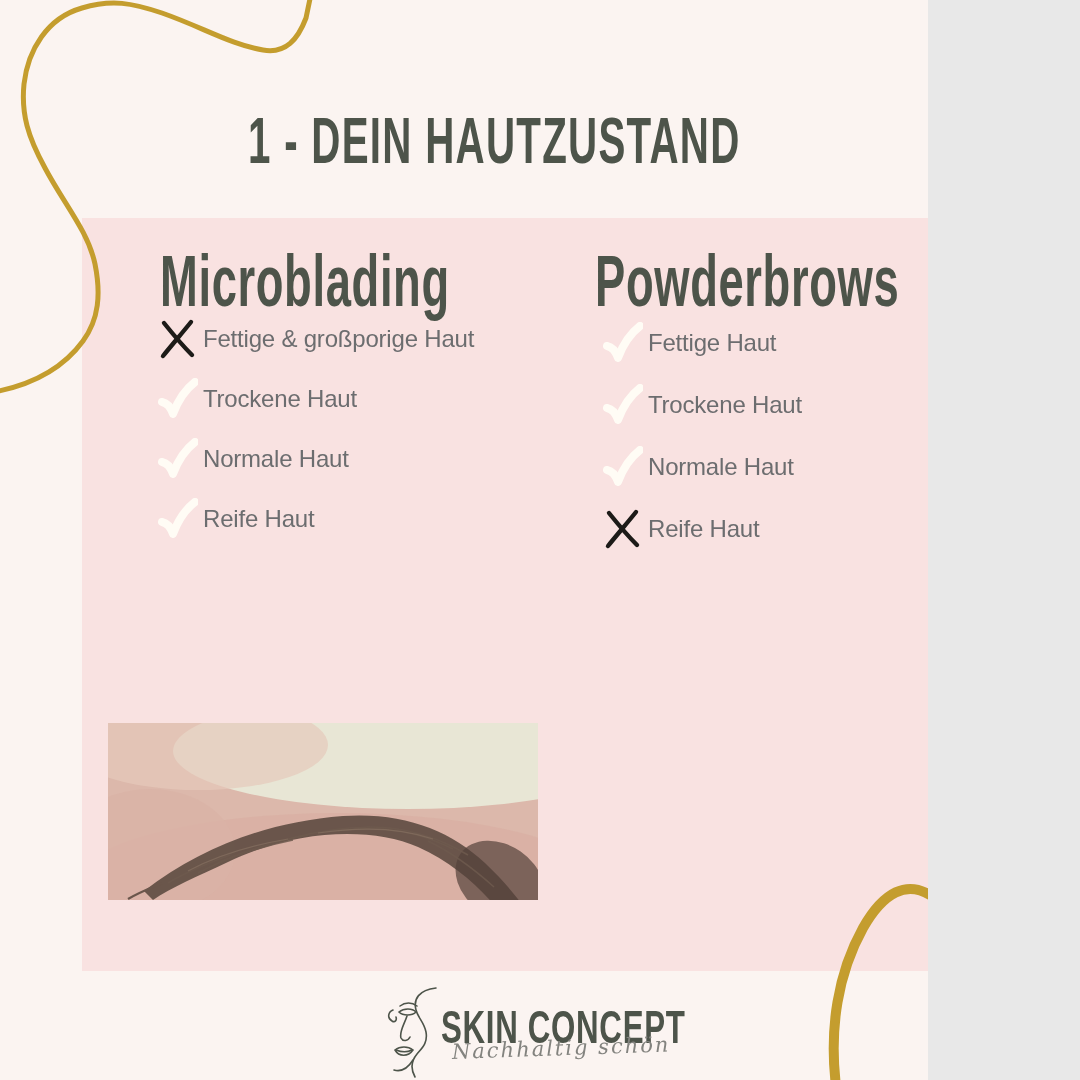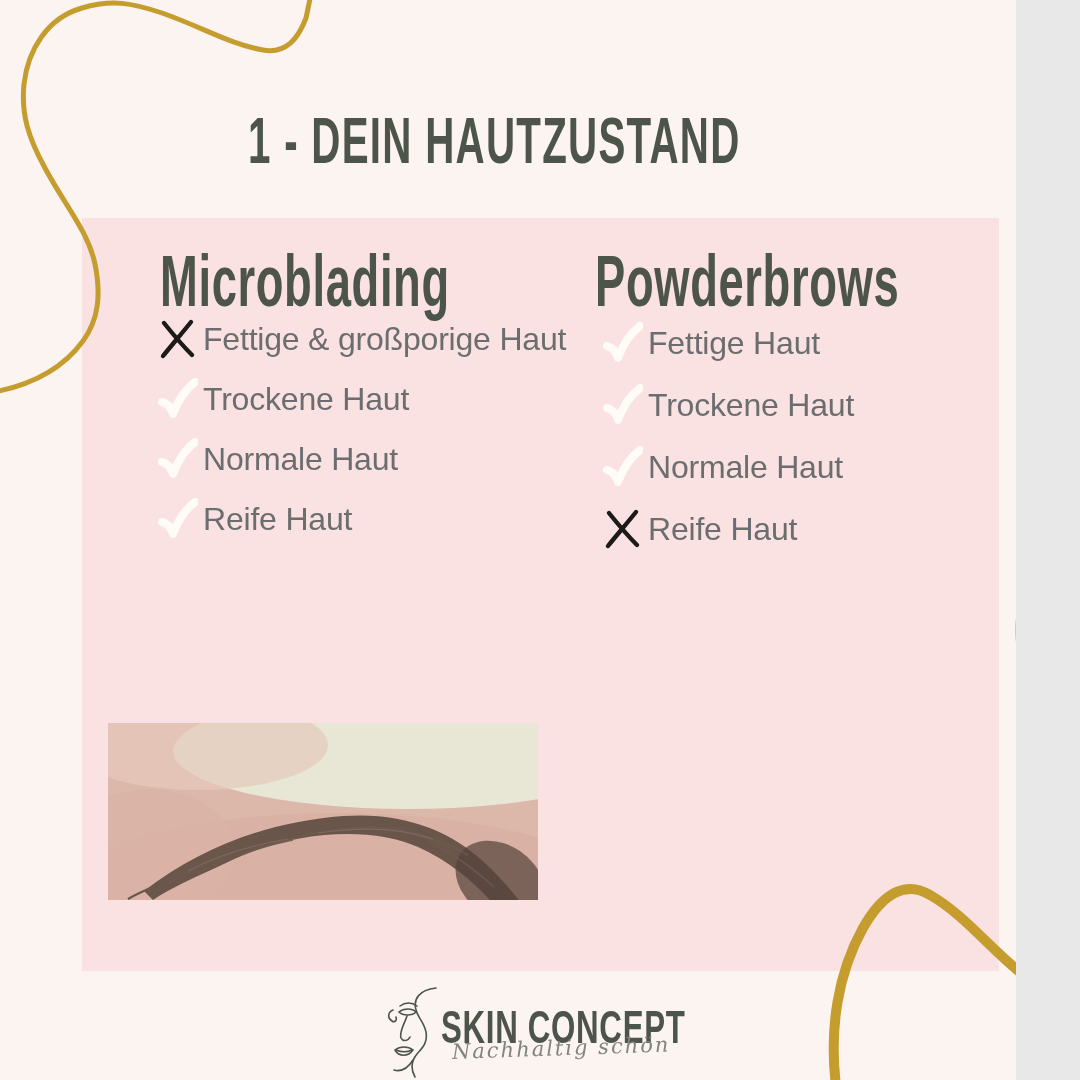--- a/index.html
+++ b/index.html
@@ -2,21 +2,21 @@
 <html style="--background: #fbf4f1; --panel: #f9e2e1; --heading: #4d544a; --text: #6c6d6f; --gold: #c49d2e; --check: #fffcf5; --cross: #1d1b18; --tagline: #83837f;"><head>
 <meta charset="utf-8">
 <style>
   :root{
     --background:#fbf4f1; --panel:#f9e2e1; --heading:#4d544a; --text:#6c6d6f;
     --gold:#c49d2e; --check:#fffcf5; --cross:#1d1b18; --tagline:#83837f;
   }
   *{margin:0;padding:0;box-sizing:border-box;}
   html,body{background:#e8e8e8;}
   #canvas{
-    position:relative;width:1016px;height:1080px;overflow:hidden;
+    position:relative;width:928px;height:1080px;overflow:hidden;
     background:var(--background);
     font-family:"Liberation Sans",sans-serif;
   }
   
   .panel{position:absolute;left:82px;top:218px;width:917px;height:753px;background:var(--panel);z-index:1;}
   
   .decor{position:absolute;left:0;top:0;width:1080px;height:1080px;z-index:3;pointer-events:none;}
   
   .page-title{
     position:absolute;left:248px;top:104px;z-index:2;
@@ -34,21 +34,21 @@
   .col-title.c1{left:160px;}
   .col-title.c2{left:595px;}
   
   .checklist{position:absolute;z-index:2;list-style:none;}
   .checklist.c1{left:158px;top:318px;}
   .checklist.c2{left:603px;top:322px;}
   .row{display:flex;align-items:center;height:42px;}
   .checklist.c1 .row{margin-bottom:18px;}
   .checklist.c2 .row{margin-bottom:20px;}
   .row .ic{width:40px;height:42px;flex:none;margin-right:5px;display:flex;align-items:center;}
-  .row .lbl{font-size:32px;color:var(--text);letter-spacing:-0.2px;white-space:nowrap;}
+  .row .lbl{font-size:24px;color:var(--text);letter-spacing:-0.2px;white-space:nowrap;}
   
   .photo{position:absolute;left:108px;top:723px;width:430px;height:177px;overflow:hidden;z-index:2;}
   
   .note{
     position:absolute;left:567px;top:719px;width:440px;z-index:2;
     font-size:34px;line-height:1.36;color:var(--text);
     letter-spacing:-0.3px;white-space:pre-line;
   }
   
   .footer-face{position:absolute;left:386px;top:986px;z-index:2;}

